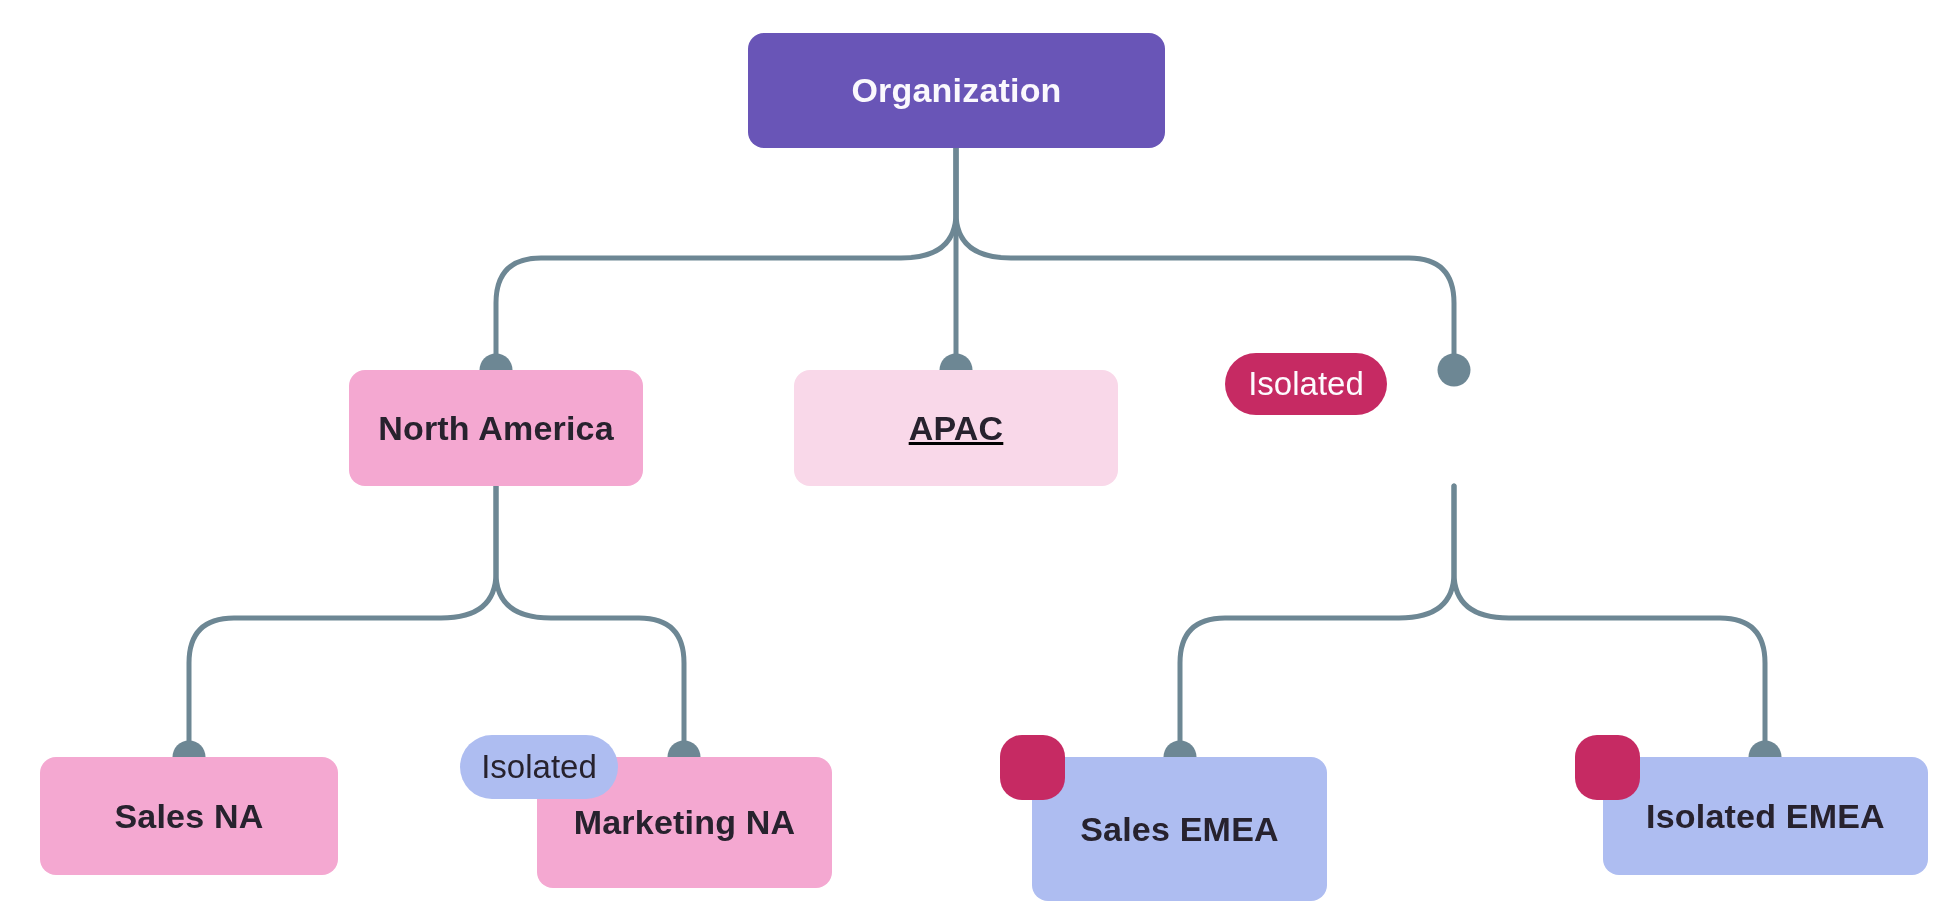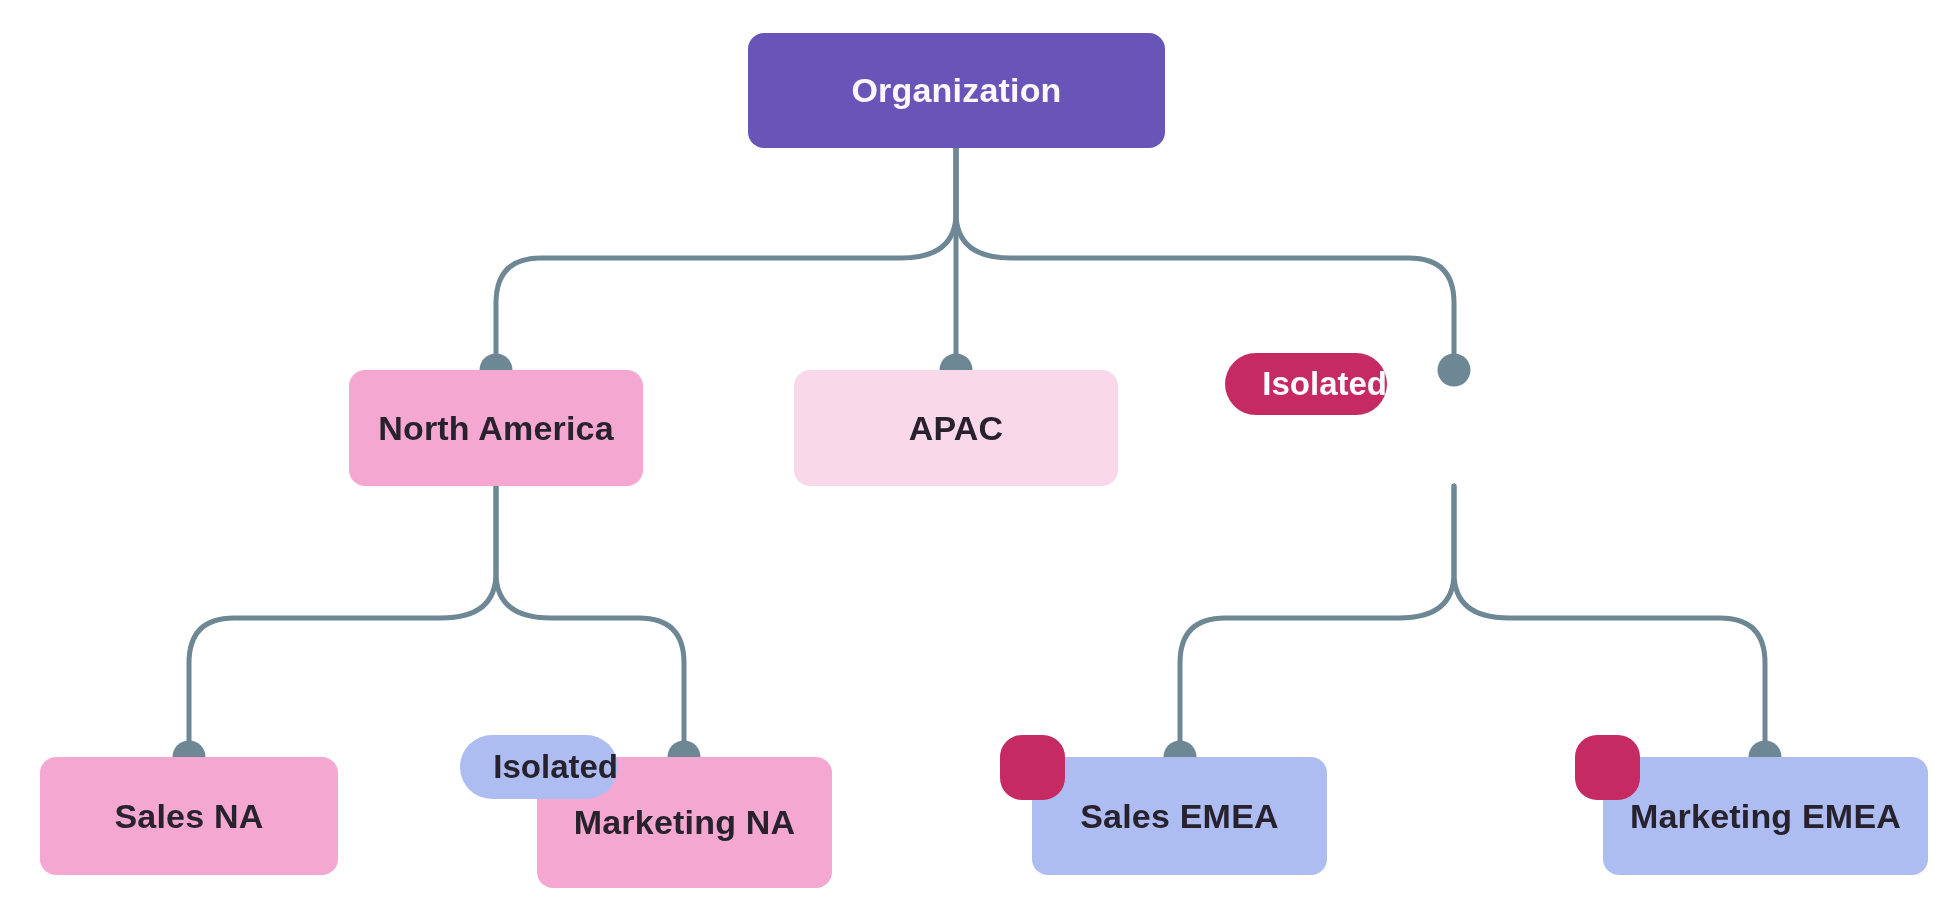--- a/index.html
+++ b/index.html
@@ -32,31 +32,31 @@
   .node-label {
     font-size: 34px;
     font-weight: 700;
     color: #27222E;
     letter-spacing: 0.2px;
     white-space: nowrap;
   }
   .node--purple { background: #6955B7; }
   .node--purple .node-label { color: #FAF8FD; }
   .node--pink { background: #F4A8D1; }
-  .node--lightpink { background: #F9D8E9; }
+  .node--lightpink { background: #F9D8E9; text-decoration: underline; }
   .node--blue { background: #AEBDF1; }
   .badge {
     position: absolute;
     z-index: 3;
     border-radius: 32px;
     display: flex;
     align-items: center;
-    justify-content: flex-end;
+    justify-content: center;
     font-size: 33px;
-    font-weight: 700;
+    font-weight: 400;
     white-space: nowrap;
   }
   .badge--magenta { background: #C62A63; color: #FDFBFE; }
   .badge--blue { background: #AEBDF1; color: #27222E; }
   .badge-dot {
     position: absolute;
     z-index: 3;
     width: 65px;
     height: 65px;
     border-radius: 22px;
@@ -103,26 +103,26 @@
 
 
   <div class="node node--pink" style="left:40px; top:757px; width:298px; height:118px;text-align:center;">
     <span class="node-label">Sales NA</span>
   </div>
 
   <div class="node node--pink" style="left:537px; top:757px; width:295px; height:131px;">
     <span class="node-label">Marketing NA</span>
   </div>
 
-  <div class="node node--blue" style="left:1032px; top:757px; width:295px; height:118px;">
+  <div class="node node--blue" style="left:1032px; top:757px; width:295px; height:144px;">
     <span class="node-label">Sales EMEA</span>
   </div>
 
   <div class="node node--blue" style="left:1603px; top:757px; width:325px; height:118px;">
-    <span class="node-label">Marketing EMEA</span>
+    <span class="node-label">Isolated EMEA</span>
   </div>
 
   <div class="badge badge--magenta" style="left:1225px; top:353px; width:162px; height:62px;">
     <span>Isolated</span>
   </div>
 
   <div class="badge badge--blue" style="left:460px; top:735px; width:158px; height:64px;">
     <span>Isolated</span>
   </div>
 

